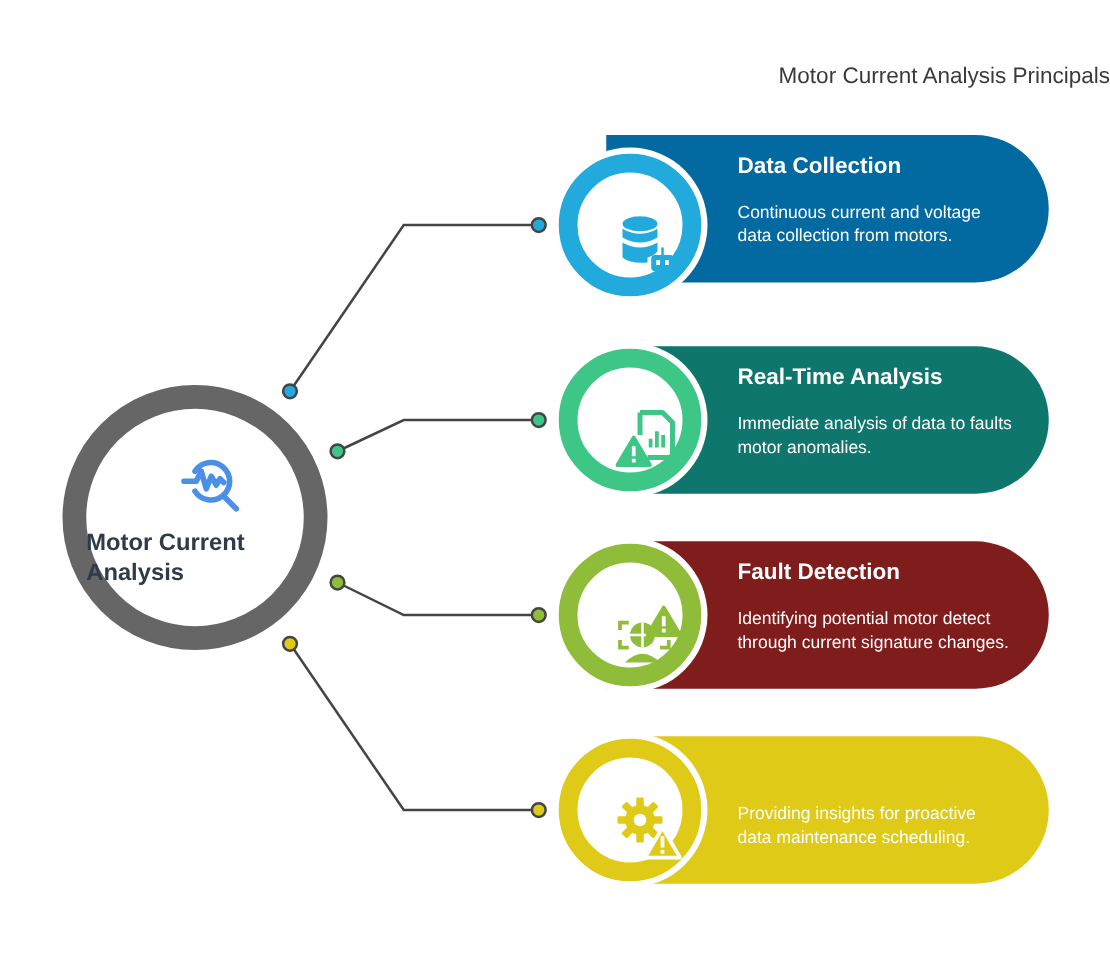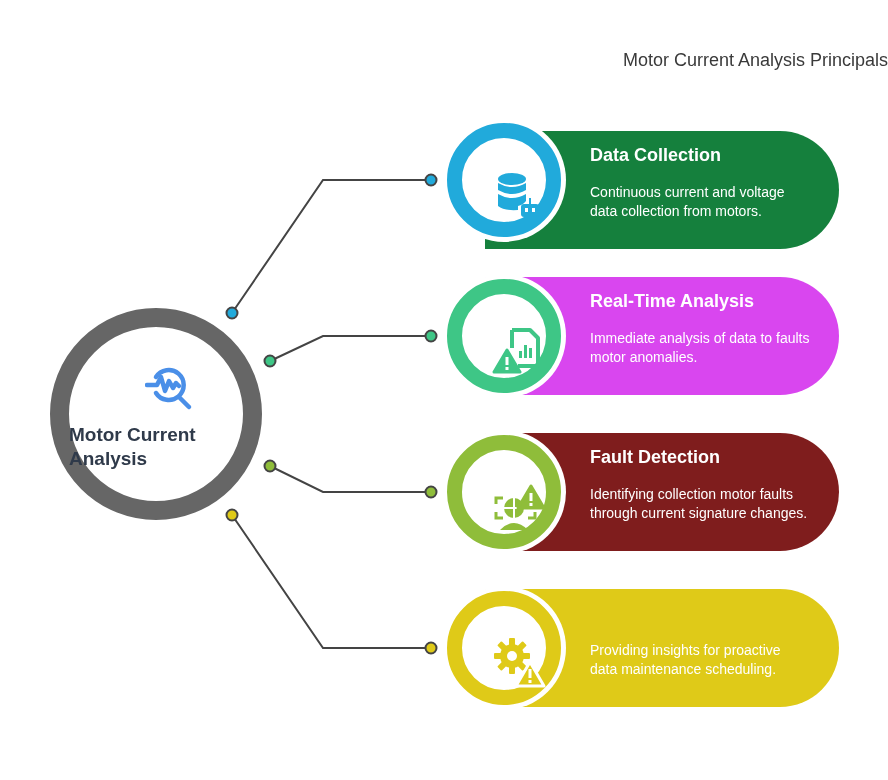--- a/index.html
+++ b/index.html
@@ -47,21 +47,21 @@
   <svg class="hub-icon" viewBox="0 0 50 50">
     <g fill="none" stroke="#4a8fe8" stroke-width="4.5" stroke-linecap="round" stroke-linejoin="round">
       <path d="M11 13 A15 15 0 1 1 11 29"></path>
       <path d="M2 21 H12 L16 13 L20 27 L24 17 L28 24 L31 19 L34 22"></path>
       <path d="M34 33 L44 43"></path>
     </g>
   </svg>
   <div class="hub-label">Motor Current Analysis</div>
 </div>
 
-<div class="pill" id="pill0" style="top: 131px; background: #15803d;">
+<div class="pill" id="pill0" style="top: 108px; background: #0369a1;">
   <div class="pill-title">Data Collection</div>
   <div class="pill-desc">Continuous current and voltage data collection from motors.</div>
 </div>
 <div class="node" style="top:118px;">
   <div class="node-ring" id="ring0" style="border-color: rgb(33, 170, 219);">
     <svg class="node-icon" viewBox="0 0 58 58">
       <g fill="#21aadb">
         <ellipse cx="22" cy="13" rx="14" ry="6"></ellipse>
         <path d="M8 17 Q22 25 36 17 V24 Q22 32 8 24Z"></path>
         <path d="M8 28 Q22 36 36 28 V35 Q33 39 28 40 V44 Q14 45 8 40Z"></path>
@@ -69,21 +69,21 @@
         <rect x="39" y="32" width="2" height="6"></rect>
       </g>
       <g fill="#fff">
           <rect x="35" y="42" width="3" height="4"></rect>
           <rect x="42" y="42" width="3" height="4"></rect>
         </g>
     </svg>
   </div>
 </div>
 
-<div class="pill" id="pill1" style="top: 277px; background: #d946ef;">
+<div class="pill" id="pill1" style="top: 277px; background: #0f766e;">
   <div class="pill-title">Real-Time Analysis</div>
   <div class="pill-desc">Immediate analysis of data to faults motor anomalies.</div>
 </div>
 <div class="node" style="top:274px;">
   <div class="node-ring" id="ring1" style="border-color: rgb(62, 198, 134);">
     <svg class="node-icon" viewBox="0 0 58 58">
       <path d="M22 8 H40 L48 16 V44 H28" fill="none" stroke="#3ec686" stroke-width="4" stroke-linejoin="round"></path>
       <path d="M22 8 V26" stroke="#3ec686" stroke-width="4"></path>
       <g fill="#3ec686">
           <rect x="29" y="29" width="3" height="7"></rect>
@@ -92,21 +92,21 @@
         </g>
       <path d="M17 28 L30 50 H4 Z" fill="#3ec686" stroke="#3ec686" stroke-width="3" stroke-linejoin="round"></path>
       <rect x="15.5" y="35" width="3" height="8" fill="#fff"></rect>
         <rect x="15.5" y="45" width="3" height="3" fill="#fff"></rect>
     </svg>
   </div>
 </div>
 
 <div class="pill" id="pill2" style="top: 433px; background: #7f1d1d;">
   <div class="pill-title">Fault Detection</div>
-  <div class="pill-desc">Identifying collection motor faults through current signature changes.</div>
+  <div class="pill-desc">Identifying potential motor detect through current signature changes.</div>
 </div>
 <div class="node" style="top:430px;">
   <div class="node-ring" id="ring2" style="border-color: rgb(143, 189, 58);">
     <svg class="node-icon" viewBox="0 0 58 58">
       <g fill="none" stroke="#8fbd3a" stroke-width="3">
         <path d="M6 26 V20 H13"></path>
           <path d="M6 34 V40 H13"></path>
           <path d="M38 40 H45 V34"></path>
       </g>
       <circle cx="24" cy="30" r="10" fill="#8fbd3a"></circle>

